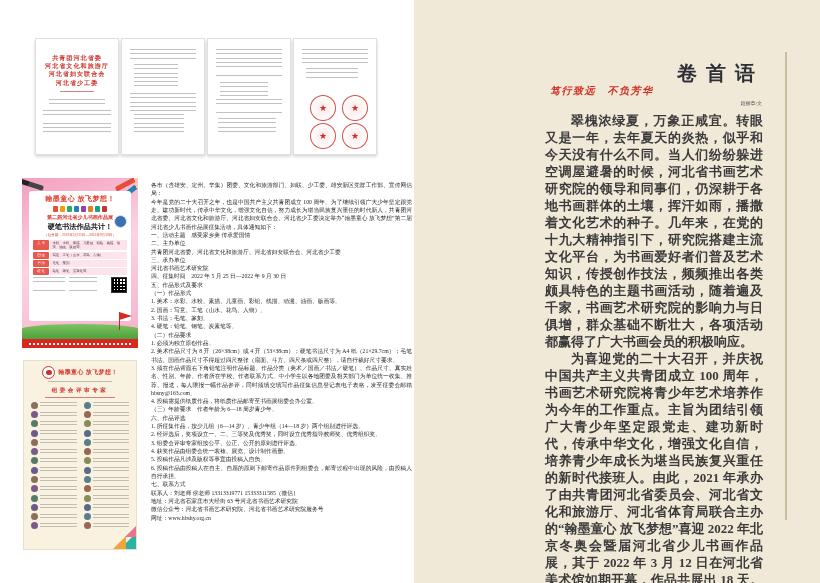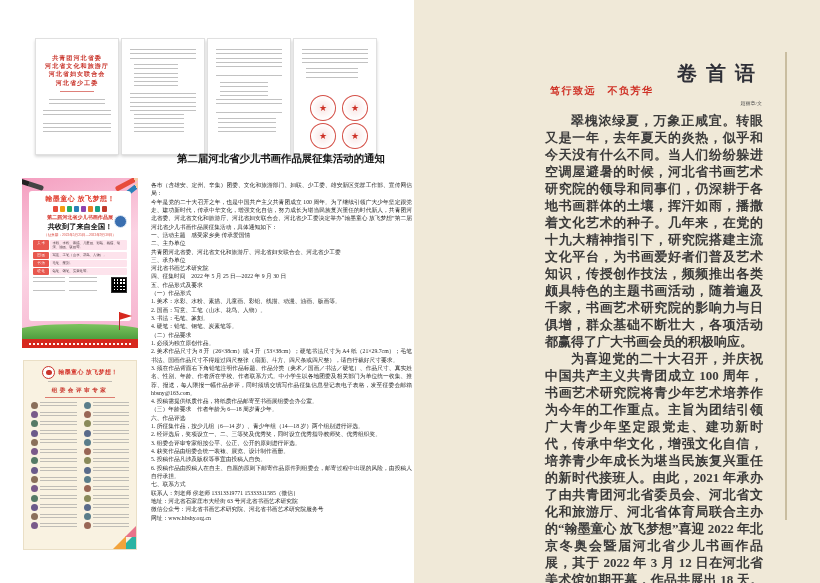--- a/index.html
+++ b/index.html
@@ -4,21 +4,21 @@
 <style>
   html,body{margin:0;padding:0;}
   body{width:820px;height:583px;position:relative;overflow:hidden;background:#ffffff;
        font-family:"Liberation Serif", serif;}
   .abs{position:absolute;}
 
   
   .right-page{position:absolute;left:414px;top:0;width:406px;height:583px;background:#f0e9d8;}
   .fw-title{position:absolute;right:56px;top:60px;font-family:"Liberation Sans",sans-serif;
             font-weight:bold;font-size:20px;letter-spacing:9px;color:#2e2f37;white-space:nowrap;}
-  .fw-sub{position:absolute;left:550px;top:84px;font-size:10px;font-weight:bold;
+  .fw-sub{position:absolute;left:550px;top:84px;font-size:10px;font-weight:bold;font-style:italic;
           color:#cf3126;letter-spacing:1.5px;white-space:nowrap;}
   .fw-byline{position:absolute;right:58px;top:100px;font-size:5px;color:#4a4a4a;}
   .fw-body{position:absolute;left:545px;top:112px;width:218px;font-size:13px;line-height:17px;
            text-align:justify;color:#3b3b3b;font-weight:bold;}
   .fw-body p{margin:0;text-indent:2em;}
   .v-rule{position:absolute;left:785px;top:52px;width:1.5px;height:468px;background:#c9bda0;}
 
   
   .doc{position:absolute;top:38px;width:82px;height:115px;background:#fff;
        border:0.5px solid #e0e0e0;box-shadow:0 1.5px 3px rgba(0,0,0,.18);overflow:hidden;}
@@ -129,21 +129,20 @@
 <div class="doc" style="left:293px;">
   <div class="micro" style="width:66px;height:16px;margin:10px auto 0;"></div>
   <div class="micro" style="width:52px;height:10px;margin:3px 8px 0 12px;"></div>
   <div class="seal" style="left:16px;top:56px;">★</div>
   <div class="seal" style="left:48px;top:56px;">★</div>
   <div class="seal" style="left:16px;top:84px;">★</div>
   <div class="seal" style="left:48px;top:84px;">★</div>
 </div>
 
 <div class="notice-title">
-  <div>第二届河北省少儿书画作品展征集活动的通知</div>
 </div>
 <div class="notice-body">
     <div class="bl">各市（含雄安、定州、辛集）团委、文化和旅游部门、妇联、少工委、雄安新区党群工作部、宣传网信局：</div>
     <div class="bl">今年是党的二十大召开之年，也是中国共产主义共青团成立 100 周年。为了继续引领广大少年坚定跟党走、建功新时代，传承中华文化，增强文化自信，努力成长为堪当民族复兴重任的时代新人，共青团河北省委、河北省文化和旅游厅、河北省妇女联合会、河北省少工委决定举办“翰墨童心 放飞梦想”第二届河北省少儿书画作品展征集活动，具体通知如下：</div>
     <div class="bl">一、活动主题　感受家乡美 传承爱国情</div>
     <div class="bl">二、主办单位</div>
     <div class="bl">共青团河北省委、河北省文化和旅游厅、河北省妇女联合会、河北省少工委</div>
     <div class="bl">三、承办单位</div>
     <div class="bl">河北省书画艺术研究院</div>
     <div class="bl">四、征集时间　2022 年 5 月 25 日—2022 年 9 月 30 日</div>
@@ -183,21 +182,21 @@
       <span style="background:#e74c3c"></span>
         <span style="background:#f39c12"></span>
         <span style="background:#27ae60"></span>
         <span style="background:#2980b9"></span>
         <span style="background:#8e44ad"></span>
         <span style="background:#e67e22"></span>
         <span style="background:#16a085"></span>
         <span style="background:#c0392b"></span>
     </div>
     <div class="p1-sub">第二届河北省少儿书画作品展</div>
-    <div class="p1-headline">共收到了来自全国！</div>
+    <div class="p1-headline">硬笔书法作品共计！</div>
     <div class="p1-badge"></div>
     <div class="p1-period">（征集期：2022年5月25日—2022年9月30日）</div>
     <div class="p1-table">
         <div class="p1-row">
         <span class="p1-label">美 术</span>
         <span class="p1-content">水彩、水粉、素描、儿童画、彩铅、线描、动漫、油画、版画等。</span>
       </div>
         <div class="p1-row">
         <span class="p1-label">国 画</span>
         <span class="p1-content">写意、工笔（山水、花鸟、人物）。</span>

